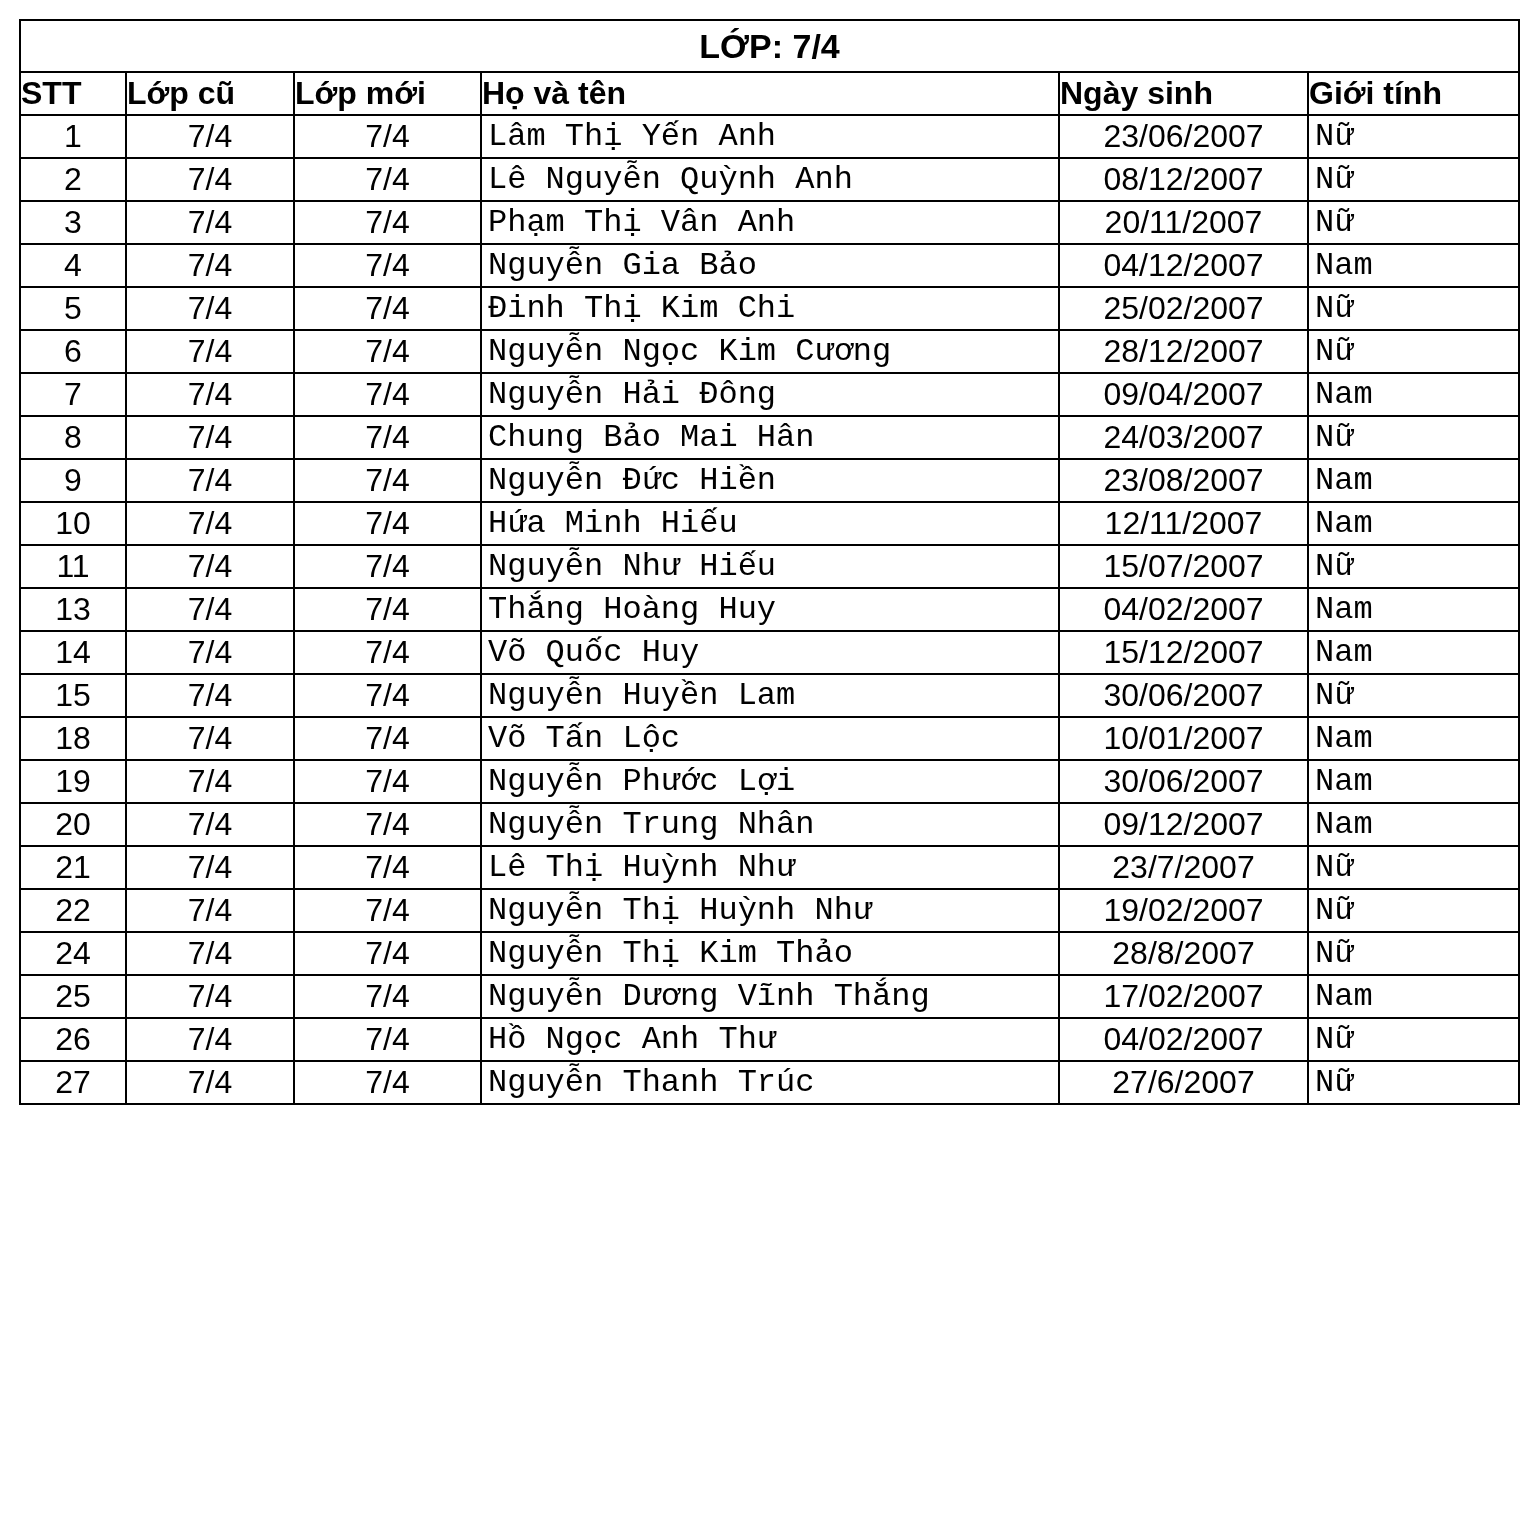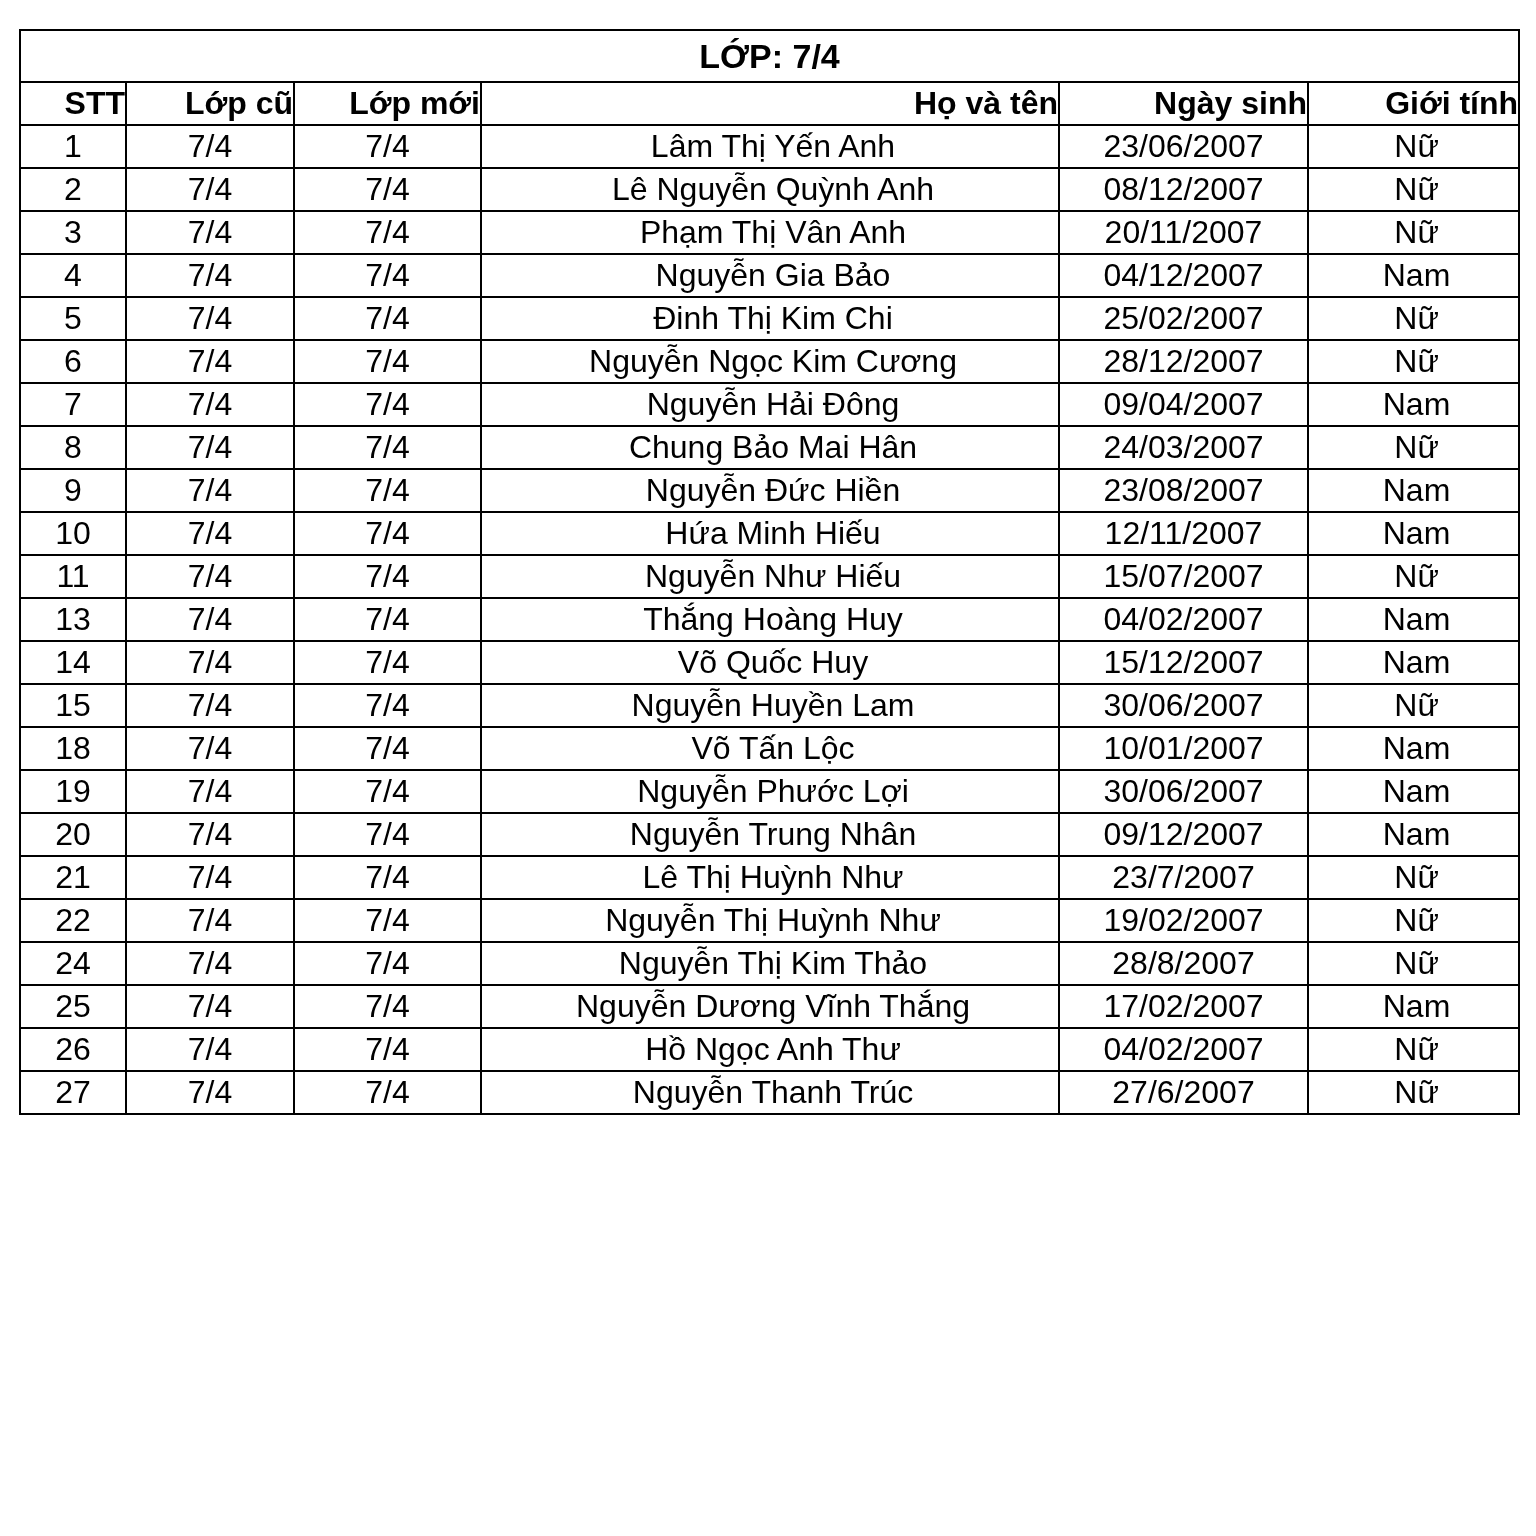--- a/index.html
+++ b/index.html
@@ -11,21 +11,21 @@
       width: 1536px;
       height: 1536px;
       position: relative;
       overflow: hidden;
       font-family: "Liberation Sans", sans-serif;
       color: #000000;
     }
     #roster {
       position: absolute;
       left: 19px;
-      top: 29px;
+      top: 19px;
       width: 1499px;
       border-collapse: collapse;
       table-layout: fixed;
     }
     #roster td, #roster th {
       border: 2px solid #000000;
       padding: 0;
       white-space: nowrap;
       overflow: hidden;
       height: 41px;
@@ -35,25 +35,25 @@
     #roster .title-cell {
       height: 48px;
       line-height: 50px;
       font-weight: bold;
       font-size: 34px;
       text-align: center;
     }
     #roster th {
       font-weight: bold;
       font-size: 32px;
-      text-align: right;
+      text-align: left;
       height: 41px;
     }
     .c { text-align: center; }
-    .l { text-align: center; padding-left: 6px !important; }
+    .l { text-align: left; padding-left: 6px !important; font-family: Liberation Mono, monospace; }
   </style>
 </head>
 <body>
 
 <table id="roster">
   <colgroup>
     <col style="width:106px">
     <col style="width:168px">
     <col style="width:187px">
     <col style="width:578px">

